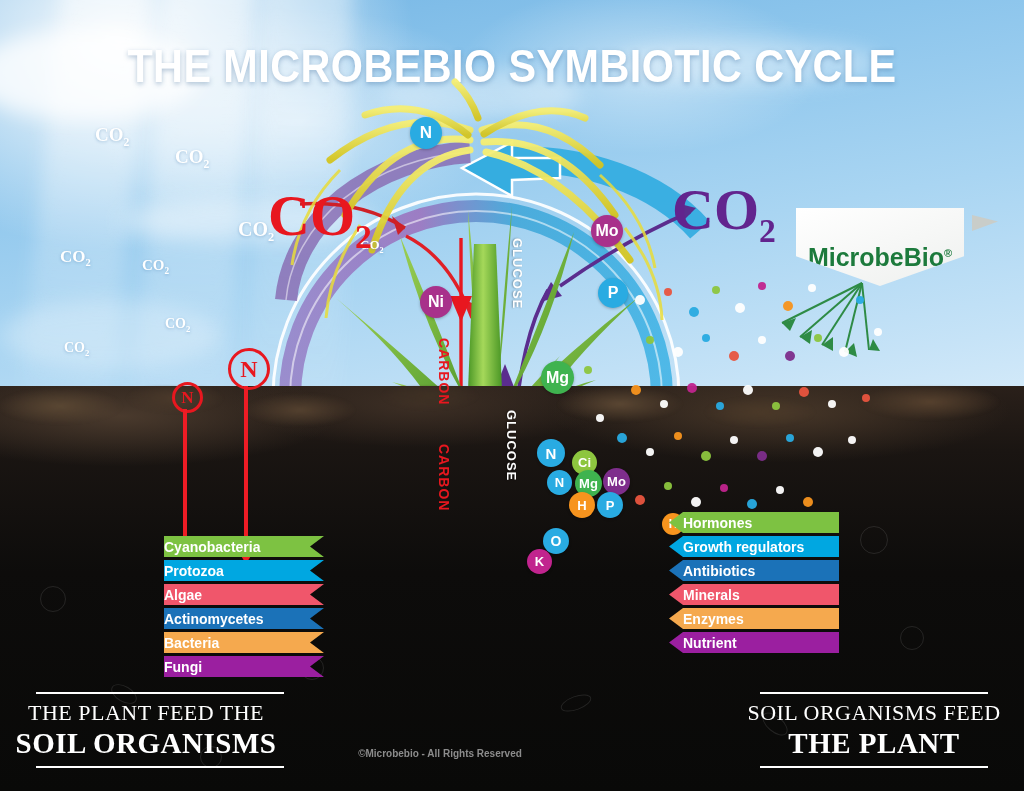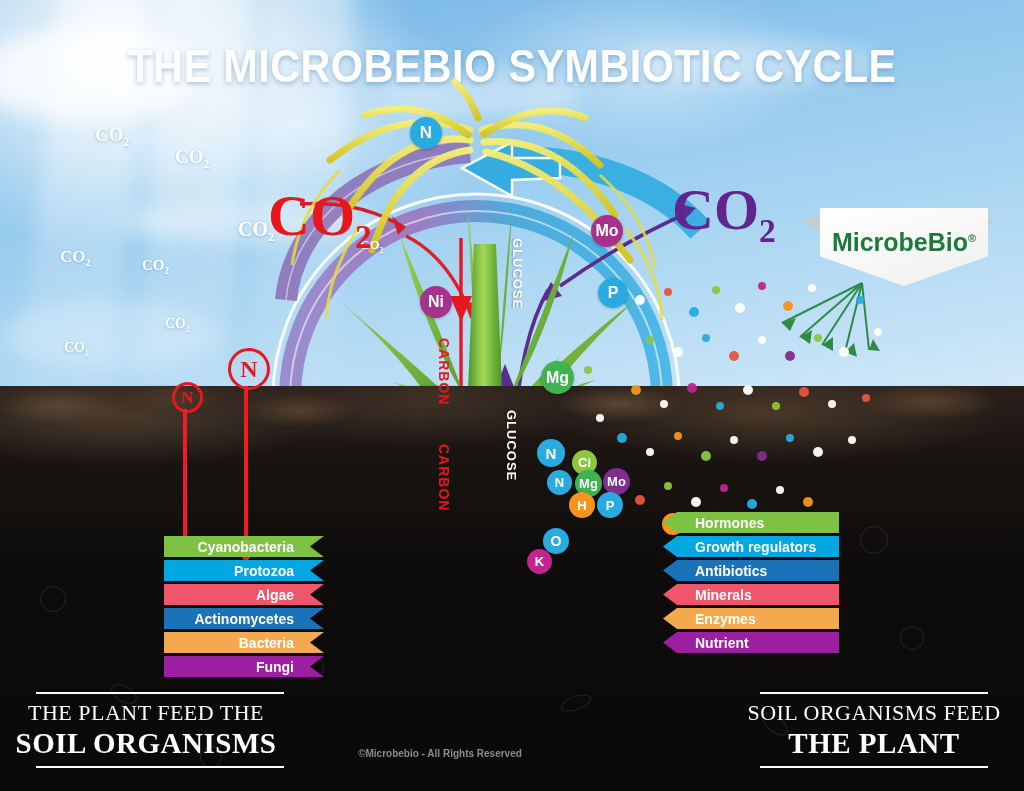--- a/index.html
+++ b/index.html
@@ -68,24 +68,24 @@
 
   
   .vlabel{position:absolute;font-family:"Liberation Sans",sans-serif;font-weight:bold;
           letter-spacing:1px;white-space:nowrap;transform-origin:left top;}
 
   
   .barbox{position:absolute;}
   .bar{position:relative;height:21px;margin-bottom:3px;display:flex;align-items:center;
        color:#fff;font-family:"Liberation Sans",sans-serif;font-weight:bold;font-size:14px;
        box-shadow:0 1px 2px rgba(0,0,0,.6);}
-  .bar.left{justify-content:flex-end;padding-right:30px;
+  .bar.left{padding-right:30px;
        clip-path:polygon(0 0,100% 0,calc(100% - 14px) 50%,100% 100%,0 100%);}
-  .bar.right{justify-content:flex-start;padding-left:32px;
-       clip-path:polygon(14px 0,100% 0,100% 100%,14px 100%,0 50%);}
+  .bar.right{justify-content:flex-start;padding-left:14px;
+       clip-path:polygon(14px 0,100% 0,100% 100%,14px 100%,0 50%);margin-left:6px;}
 
   
   .logo{position:absolute;width:168px;height:78px;background:linear-gradient(160deg,#ffffff,#eef0ee);
         clip-path:polygon(0 0,100% 0,100% 62%,50% 100%,0 62%);
         display:flex;align-items:flex-start;justify-content:center;
         box-shadow:0 3px 7px rgba(0,0,0,.25);}
   .logo span{margin-top:20px;color:#1c7a3c;font-weight:bold;font-size:25px;
         font-family:"Liberation Sans",sans-serif;}
   .logo sup{font-size:11px;}
   .ribbon-l,.ribbon-r{position:absolute;width:26px;height:16px;background:#c9cdc9;}
@@ -397,21 +397,21 @@
       <div class="bar right" style="background: rgb(245, 169, 78);">
         <span>Enzymes</span>
       </div>
       <div class="bar right" style="background: rgb(155, 31, 160);">
         <span>Nutrient</span>
       </div>
     </div>
 
   <div class="ribbon-l" style="left:800px;top:215px;"></div>
   <div class="ribbon-r" style="left:972px;top:215px;"></div>
-  <div class="logo" style="left:820px;top:208px;">
+  <div class="logo" style="left:796px;top:208px;align-items:center;">
     <span><i style="font-style:normal">MicrobeBio</i><sup>®</sup></span>
   </div>
 
   <div class="caprule" style="left:36px;top:692px;width:248px;"></div>
   <div class="cap" style="left:12px;top:700px;width:268px;">
     <div class="l1">THE PLANT FEED THE</div>
     <div class="l2">SOIL ORGANISMS</div>
   </div>
   <div class="caprule" style="left:36px;top:766px;width:248px;"></div>
 

